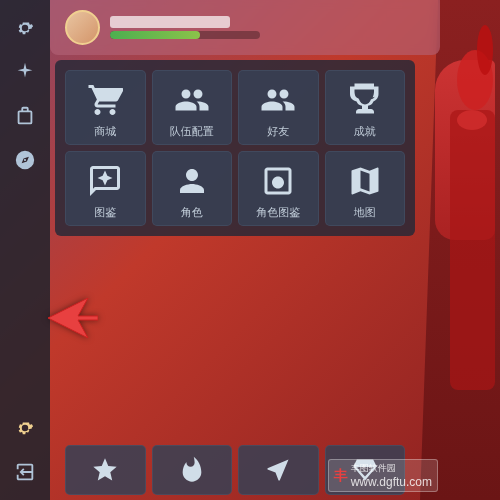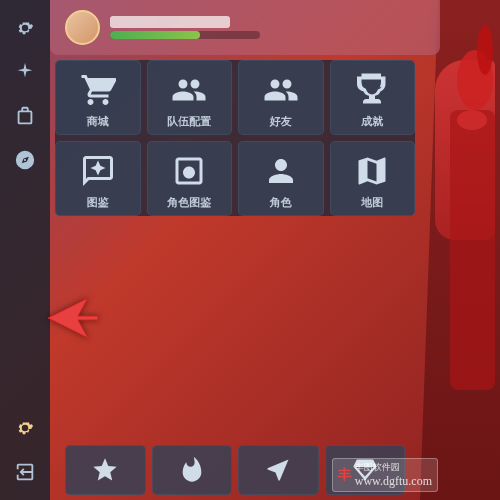--- a/index.html
+++ b/index.html
@@ -135,21 +135,21 @@
 
     
     .menu-grid-container {
       position: absolute;
       top: 60px;
       left: 55px;
       width: 360px;
       z-index: 5;
       background: rgba(35, 40, 55, 0.82);
       border-radius: 6px;
-      font-weight: bold;
+      padding: 10px;
     }
 
     .menu-grid {
       display: grid;
       grid-template-columns: repeat(4, 1fr);
       gap: 6px;
     }
 
     .menu-item {
       background: rgba(55, 65, 85, 0.85);
@@ -232,21 +232,20 @@
       border-radius: 3px;
       padding: 2px 5px;
       display: flex;
       align-items: center;
       gap: 3px;
     }
 
     .watermark-text {
       font-size: 9px;
       color: rgba(255,255,255,0.8);
-      font-family: Liberation Serif, serif;
     }
   </style>
 </head>
 <body>
 
 <div class="bg-main"></div>
 
 <div class="right-character">
   <div class="char-body"></div>
   <div class="char-hair"></div>
@@ -357,33 +356,33 @@
           <path d="M20 2H4c-1.1 0-2 .9-2 2v18l4-4h14c1.1 0 2-.9 2-2V4c0-1.1-.9-2-2-2m0 14H5.17L4 17.17V4h16v12z"></path>
           <path d="M12 15l1.57-3.43L17 10l-3.43-1.57L12 5l-1.57 3.43L7 10l3.43 1.57z"></path>
         </svg>
       </div>
       <span class="menu-label">图鉴</span>
     </div>
 
     <div class="menu-item">
       <div class="menu-icon-area">
         <svg width="36" height="36" viewBox="0 0 24 24" fill="#d0dde8">
+          <path d="M12 12c2.21 0 4-1.79 4-4s-1.79-4-4-4-4 1.79-4 4 1.79 4 4 4m0 2c-2.67 0-8 1.34-8 4v2h16v-2c0-2.66-5.33-4-8-4z"></path>
+        </svg>
+      </div>
+      <span class="menu-label">角色</span>
+    </div>
+
+    <div class="menu-item">
+      <div class="menu-icon-area">
+        <svg width="36" height="36" viewBox="0 0 24 24" fill="#d0dde8">
           <path d="M19 3H5c-1.1 0-2 .9-2 2v14c0 1.1.9 2 2 2h14c1.1 0 2-.9 2-2V5c0-1.1-.9-2-2-2m0 16H5V5h14v14m-7-2c-2.21 0-4-1.79-4-4s1.79-4 4-4 4 1.79 4 4-1.79 4-4 4"></path>
         </svg>
       </div>
       <span class="menu-label">角色图鉴</span>
-    </div>
-
-    <div class="menu-item">
-      <div class="menu-icon-area">
-        <svg width="36" height="36" viewBox="0 0 24 24" fill="#d0dde8">
-          <path d="M12 12c2.21 0 4-1.79 4-4s-1.79-4-4-4-4 1.79-4 4 1.79 4 4 4m0 2c-2.67 0-8 1.34-8 4v2h16v-2c0-2.66-5.33-4-8-4z"></path>
-        </svg>
-      </div>
-      <span class="menu-label">角色</span>
     </div>
 
 
 
     <div class="menu-item">
       <div class="menu-icon-area">
         <svg width="36" height="36" viewBox="0 0 24 24" fill="#d0dde8">
           <path d="M20.5 3l-.16.03L15 5.1 9 3 3.36 4.9c-.21.07-.36.25-.36.48V20.5c0 .28.22.5.5.5l.16-.03L9 18.9l6 2.1 5.64-1.9c.21-.07.36-.25.36-.48V3.5c0-.28-.22-.5-.5-.5zM15 19l-6-2.11V5l6 2.11V19z"></path>
         </svg>
       </div>

